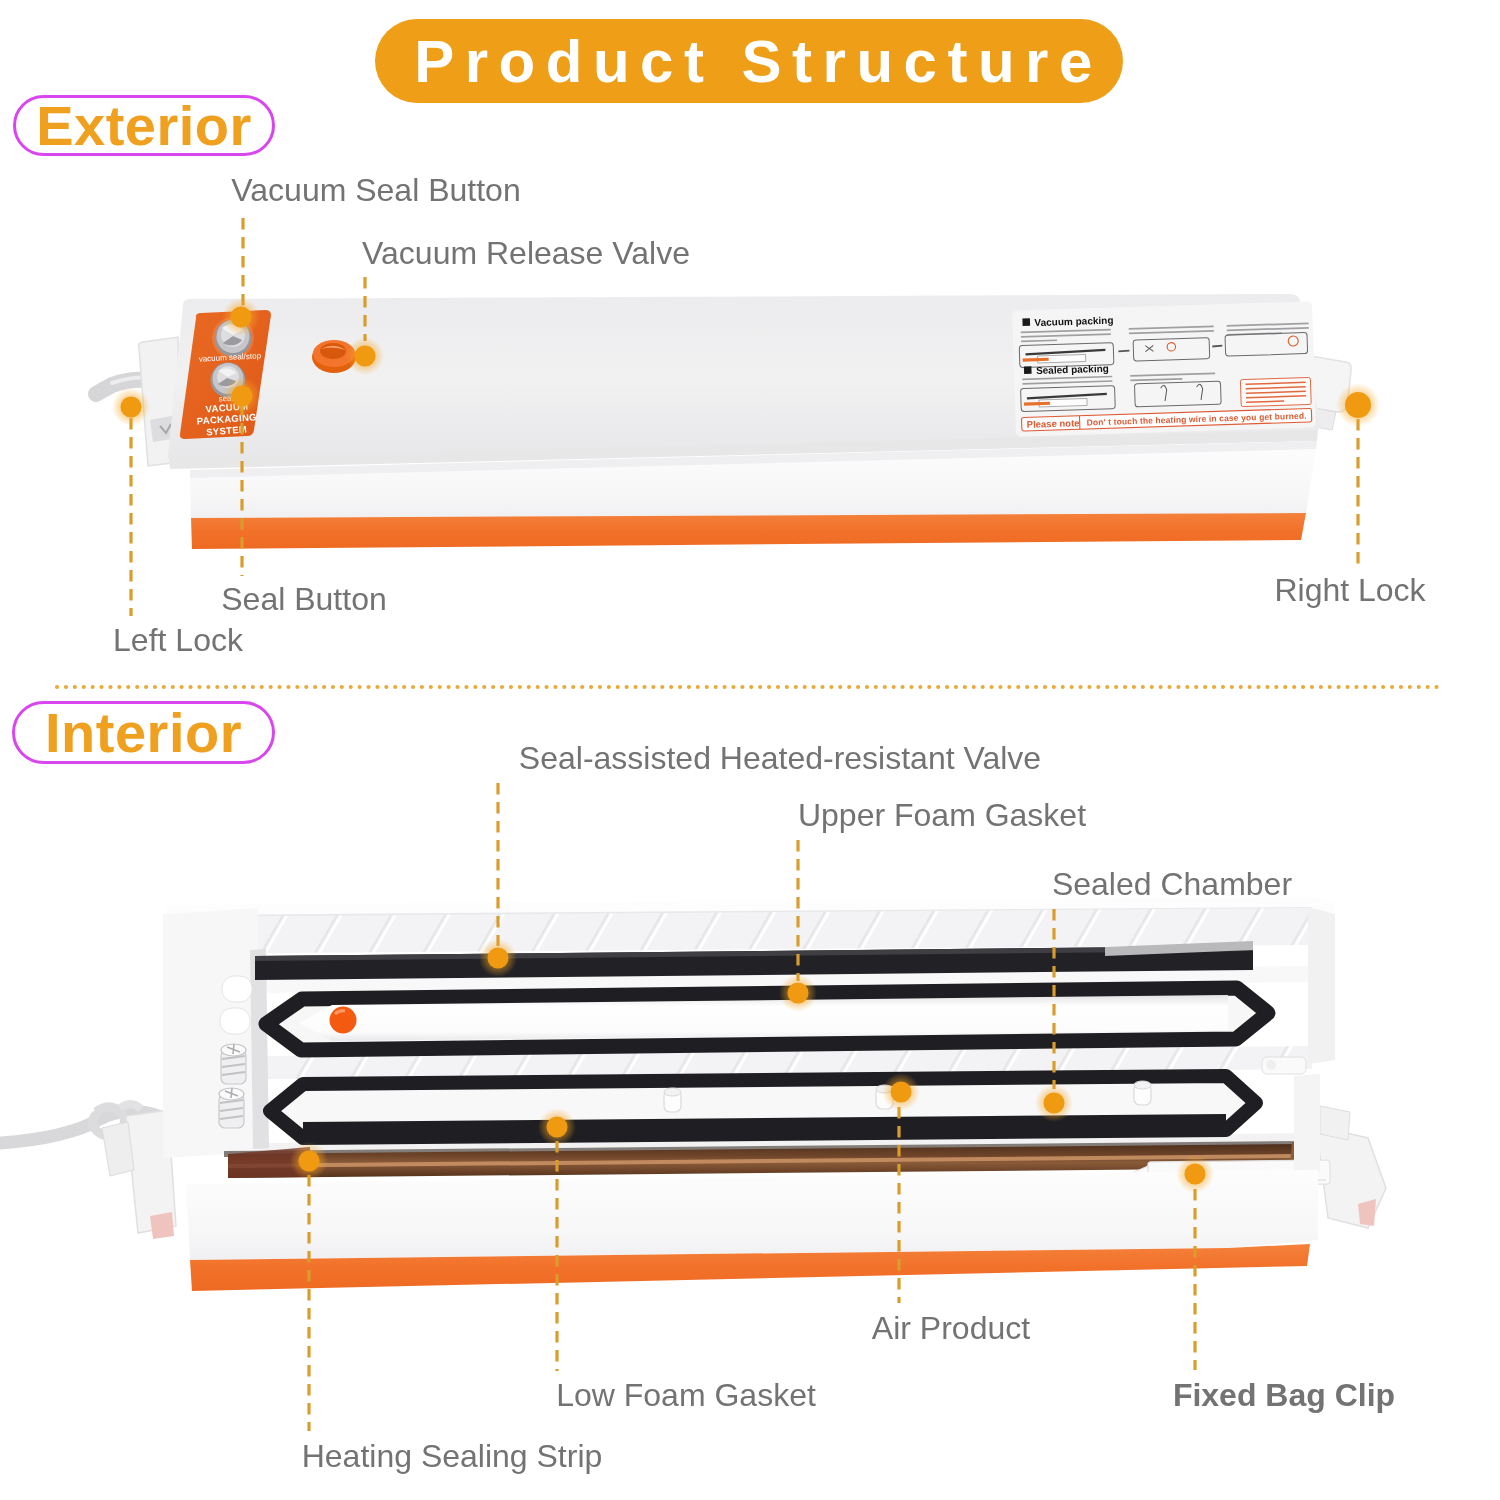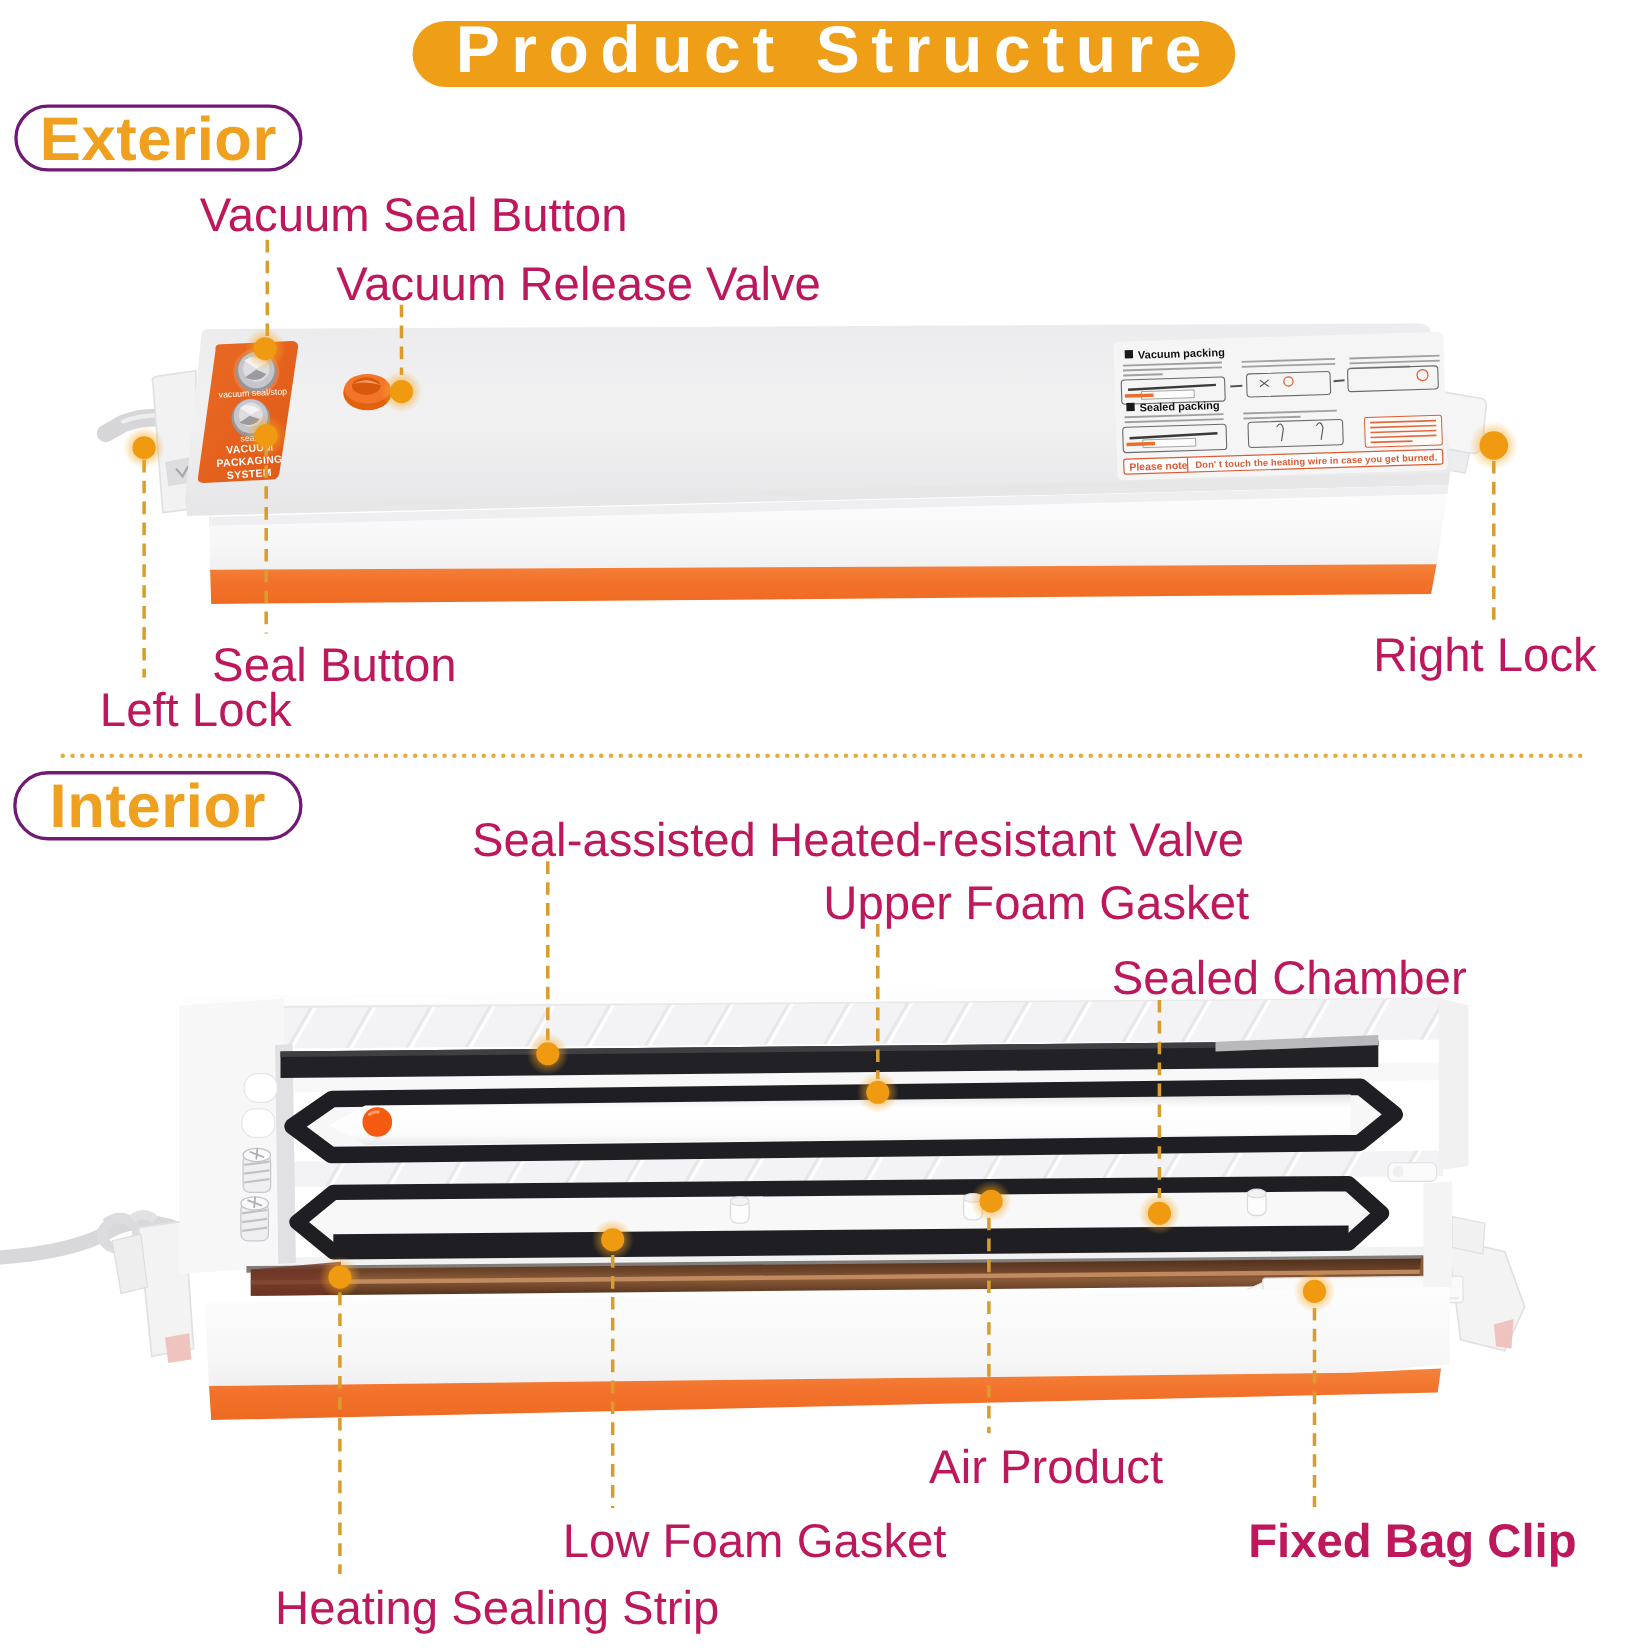--- a/index.html
+++ b/index.html
@@ -1,21 +1,21 @@
 <!DOCTYPE html>
 <html><head>
 <meta charset="utf-8">
 <style>
   html,body{margin:0;padding:0;}
   body{width:1500px;height:1500px;background:#ffffff;font-family:"Liberation Sans",sans-serif;position:relative;overflow:hidden;}
-  .label{position:absolute;font-size:43px;color:#be185d;white-space:nowrap;transform:translateX(-50%);}
-  #banner{position:absolute;left:375px;top:19px;width:748px;height:60px;background:#EF9E18;border-radius:42px;
-    display:flex;align-items:flex-end;justify-content:center;}
+  .label{position:absolute;font-size:32px;color:#737373;white-space:nowrap;transform:translateX(-50%);}
+  #banner{position:absolute;left:375px;top:19px;width:748px;height:84px;background:#EF9E18;border-radius:42px;
+    display:flex;align-items:center;justify-content:center;}
   #banner span{color:#ffffff;font-weight:bold;font-size:60px;letter-spacing:10.5px;white-space:nowrap;margin-left:19px;}
-  .pill{position:absolute;border:3px solid #701a75;border-radius:32px;display:flex;align-items:center;justify-content:center;background:#fff;}
+  .pill{position:absolute;border:3px solid #d946ef;border-radius:32px;display:flex;align-items:center;justify-content:center;background:#fff;}
   .pill span{color:#F0A01F;font-weight:bold;font-size:56px;letter-spacing:0.5px;}
   #svgmain{position:absolute;left:0;top:0;}
 </style>
 </head>
 <body>
 <svg id="svgmain" width="1500" height="1500" viewBox="0 0 1500 1500">
   <defs>
     <linearGradient id="topgrad" x1="0" y1="0" x2="0" y2="1">
       <stop offset="0" stop-color="#ECECEE"></stop>
       <stop offset="0.5" stop-color="#F1F1F2"></stop>

